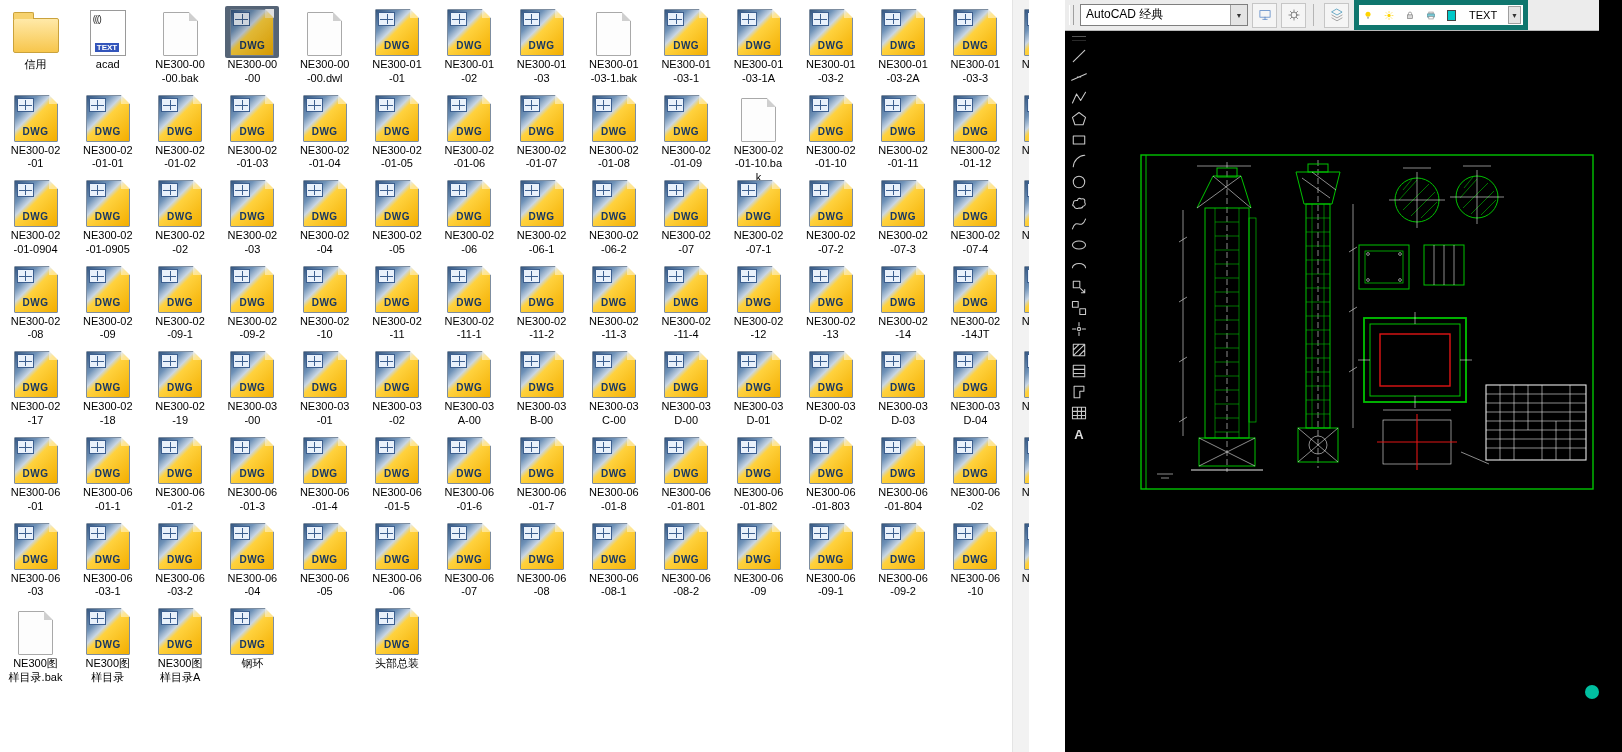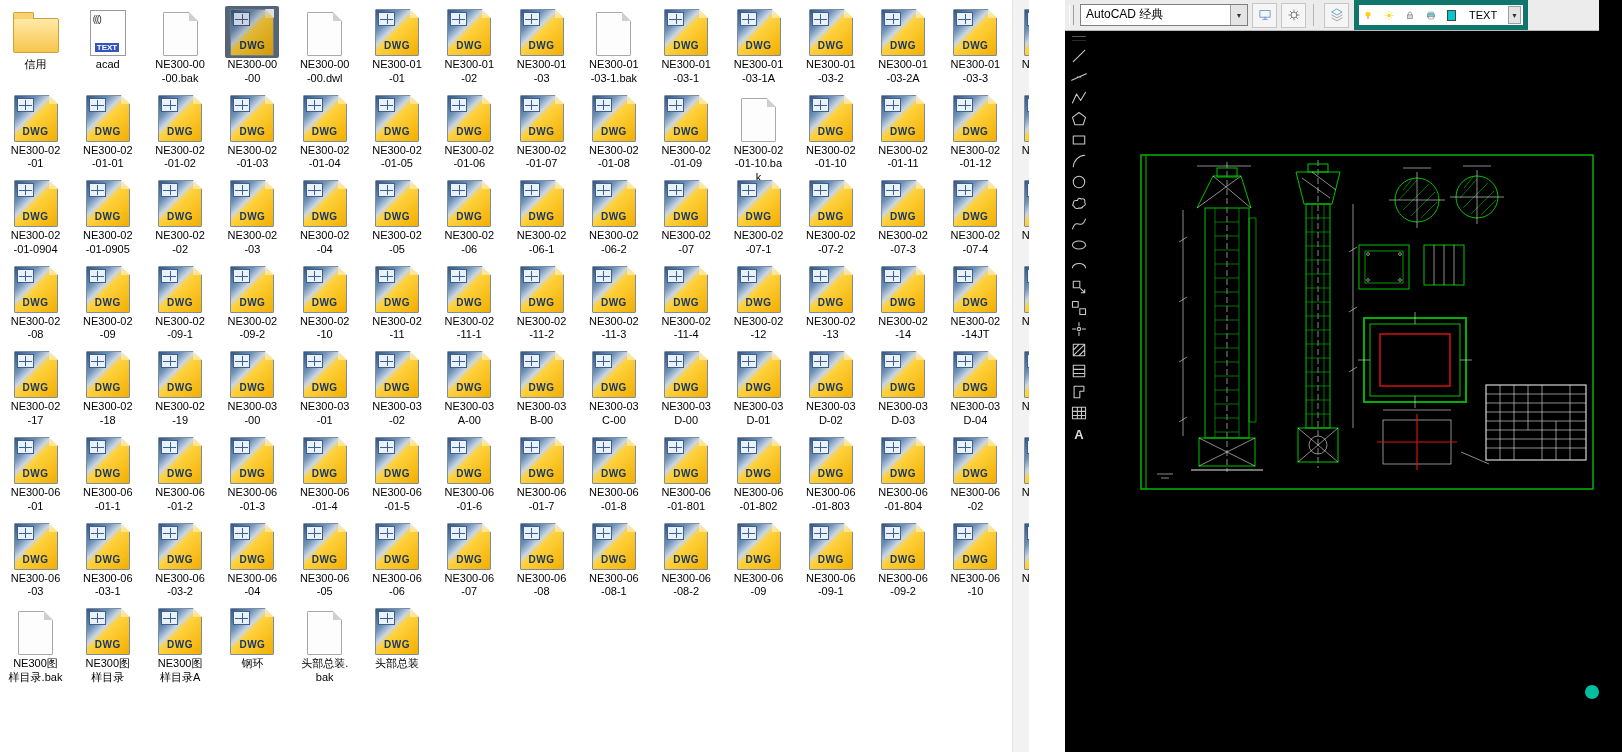--- a/index.html
+++ b/index.html
@@ -1236,27 +1236,20 @@
         </div>
         <div class="cell" style="left: 216.4px; top: 605.2px;">
           <div class="iconwrap">
             <div class="icon dwg">
               <i class="badge"></i>
               <i class="fold"></i>
               <b class="dwgtxt">DWG</b>
             </div>
           </div>
           <div class="label">钢环</div>
-        </div>
-        <div class="cell" style="left: 288.7px; top: 605.2px;">
-          <div class="iconwrap">
-            <div class="icon page"></div>
-          </div>
-          <div class="label">头部总装.
-bak</div>
         </div>
         <div class="cell" style="left: 361px; top: 605.2px;">
           <div class="iconwrap">
             <div class="icon dwg">
               <i class="badge"></i>
               <i class="fold"></i>
               <b class="dwgtxt">DWG</b>
             </div>
           </div>
           <div class="label">头部总装</div>

